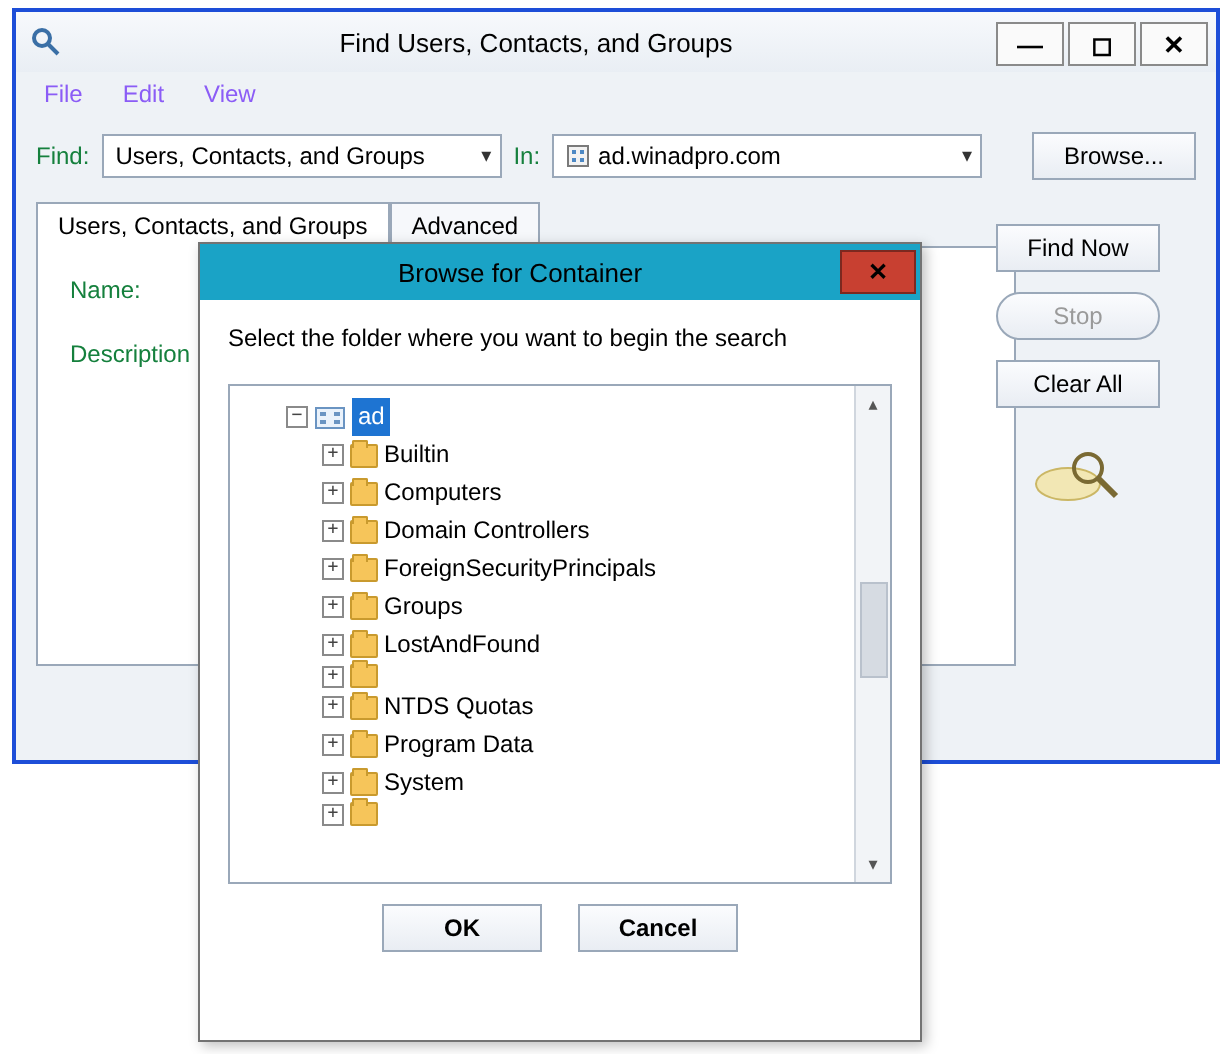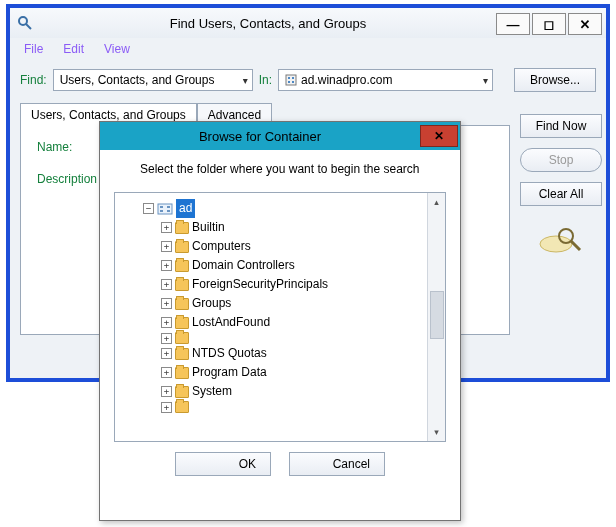--- a/index.html
+++ b/index.html
@@ -1,19 +1,19 @@
 <!DOCTYPE html>
 <html><head>
 <meta charset="utf-8">
 <style>
   * { box-sizing: border-box; font-family: "Segoe UI", Tahoma, sans-serif; font-size: 12px; }
   body { margin: 0; background: #fff; width: 616px; height: 527px; position: relative; overflow: hidden; }
 
   
-  .parent-window { position: absolute; left: 6px; top: 4px; width: 604px; height: 378px; border: 4px solid #1d4ed8; background: #eef2f6; }
+  .parent-window { position: absolute; left: 6px; top: 4px; width: 604px; height: 378px; border: 2px solid #1d4ed8; background: #eef2f6; }
   .pw-titlebar { height: 30px; background: linear-gradient(#f7f9fc,#e9eef4); display: flex; align-items: center; }
   .pw-icon { width: 18px; height: 18px; margin: 0 6px; display:flex; align-items:center; justify-content:center; }
   .pw-title { flex: 1; text-align: center; font-size: 13px; color:#000; }
   .winbtns { display:flex; }
   .winbtn { width: 34px; height: 22px; border: 1px solid #8a8a8a; background: #fafafa; margin: 2px 2px 0 0; display:flex; align-items:center; justify-content:center; font-family: Arial; font-size: 13px; font-weight: bold; cursor: default; }
   .winbtn:last-child { margin-right: 4px; }
 
   .menubar { height: 22px; display:flex; align-items:center; padding: 0 4px; color:#8b5cf6; background:#eef2f6; }
   .menuitem { padding: 2px 10px; }
 
@@ -25,51 +25,51 @@
   .combo.small-icon svg { margin-right:4px; }
   .btn { height:24px; border:1px solid #9aa8b9; background:linear-gradient(#fbfcfe,#e9edf3); padding:0 14px; display:flex; align-items:center; justify-content:center; }
 
   .tabs { margin-top:10px; display:flex; align-items:flex-end; }
   .tab { border:1px solid #9aa8b9; border-bottom:none; background:#f6f8fb; padding:4px 10px; position:relative; top:1px; }
   .tab.active { background:#fff; }
   .tabpanel { border:1px solid #9aa8b9; background:#fff; height:210px; padding:14px 16px; width:490px; }
   .field-row { display:flex; align-items:center; gap:10px; margin-bottom:18px; }
   .field-row .lbl { width:70px; }
 
-  .rightcol { position:absolute; right:4px; top:106px; width:82px; display:flex; flex-direction:column; gap:10px; align-items:center; }
+  .rightcol { position:absolute; right:28px; top:106px; width:82px; display:flex; flex-direction:column; gap:10px; align-items:center; }
   .rightcol .btn { width:82px; justify-content:center; }
   .btn.disabled { color:#9a9a9a;border-radius:12px; }
 
   .looking-icon { margin-top:8px; }
 
   
   .dialog { position:absolute; left:99px; top:121px; width:362px; height:400px; border:1px solid #737373; background:#fff; box-shadow: 2px 2px 6px rgba(0,0,0,.25); }
   .dlg-titlebar { height:28px; background:#1aa3c6; display:flex; align-items:center; }
   .dlg-title { flex:1; text-align:center; color:#000; font-size:13px; }
   .dlg-close { width:38px; height:22px; background:#c84031; border:1px solid #7d281f; color:#000; font-weight:bold; font-size:14px; display:flex; align-items:center; justify-content:center; margin-right:2px; }
   .dlg-body { padding:12px 14px 8px 14px; }
-  .dlg-instr { color:#000; margin-bottom:16px;margin-left:26px; }
+  .dlg-instr { color:#000; margin-bottom:16px; }
 
   .tree-wrap { border:1px solid #9aa8b9; height:250px; position:relative; background:#fff; }
   .tree-scroll { position:absolute; right:0; top:0; bottom:0; width:18px; border-left:1px solid #d0d6de; background:#f2f4f7; display:flex; flex-direction:column; align-items:center; }
   .tree-scroll .arrow { height:18px; width:100%; display:flex; align-items:center; justify-content:center; font-size:9px; color:#555; }
   .tree-scroll .thumb { width:14px; height:48px; background:#d6dbe2; border:1px solid #b9c1cc; margin-top:80px; }
 
   .tree { padding:6px 4px 6px 10px; overflow:hidden; }
   .tree ul { list-style:none; margin:0; padding:0 0 0 18px; }
   .tree li { line-height:19px; white-space:nowrap; color:#000; }
   .node { display:flex; align-items:center; gap:3px; }
   .expander { width:11px; height:11px; border:1px solid #8a8a8a; background:#fff; display:inline-flex; align-items:center; justify-content:center; font-size:9px; line-height:9px; color:#444; font-family:monospace; }
   .folder { width:14px; height:12px; background:#f6c55a; border:1px solid #c99a2e; border-radius:1px; position:relative; display:inline-block; }
   .folder::before { content:""; position:absolute; top:-3px; left:0; width:6px; height:3px; background:#f6c55a; border:1px solid #c99a2e; border-bottom:none; border-radius:1px 1px 0 0; }
   .sel { background:#1e74d2; color:#fff; padding:0 3px; }
   .root-icon { width:16px; height:14px; display:inline-flex; }
 
   .dlg-buttons { display:flex; justify-content:center; gap:18px; padding:10px 0 4px 0; }
-  .dlg-buttons .btn { width:96px; justify-content:flex-end; }
+  .dlg-buttons .btn { width:80px; justify-content:center;font-weight:bold; }
 </style>
 </head>
 <body>
 
 <div class="parent-window">
   <div class="pw-titlebar">
     <span class="pw-icon">
       <svg width="16" height="16">
           <circle cx="6" cy="6" r="4" fill="none" stroke="#3a6fa6" stroke-width="2"></circle>
           <line x1="9" y1="9" x2="14" y2="14" stroke="#3a6fa6" stroke-width="2"></line>

